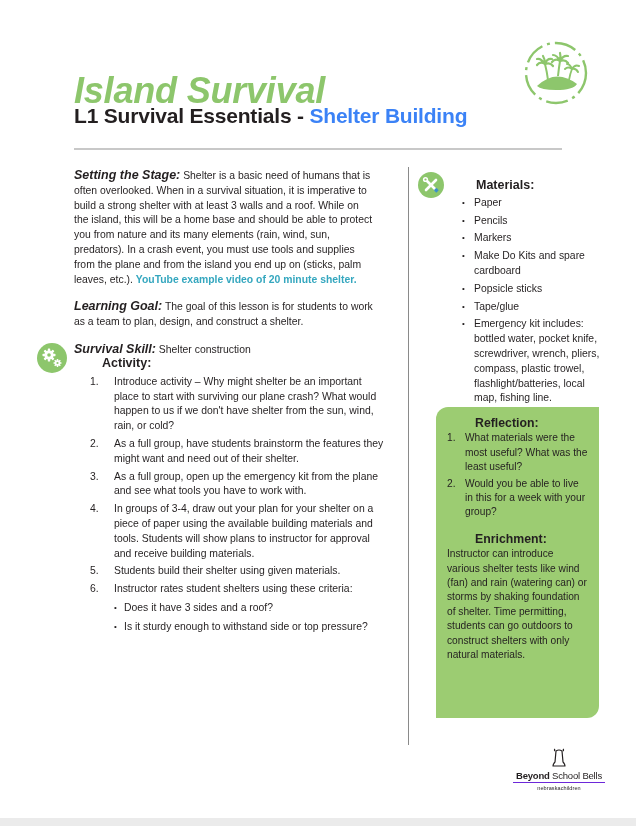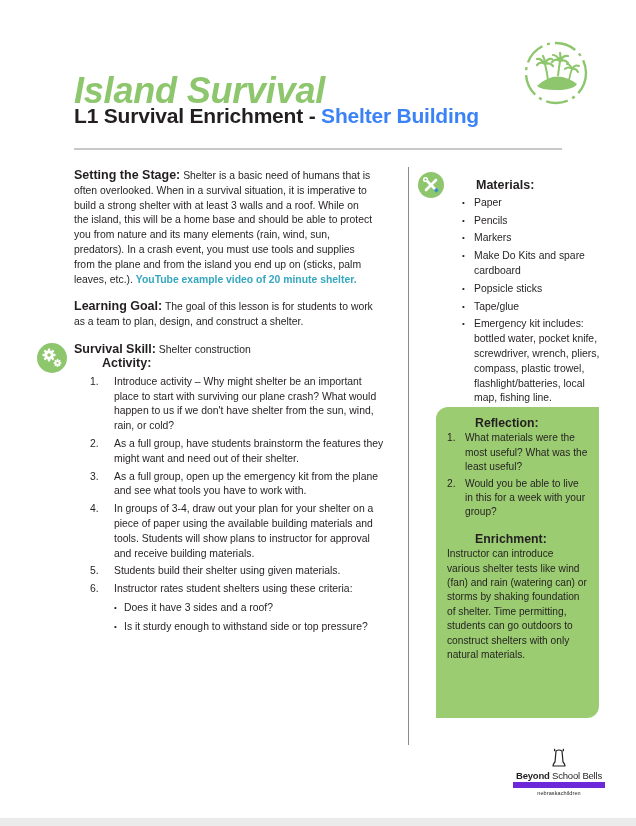--- a/index.html
+++ b/index.html
@@ -12,21 +12,21 @@
     .title-sub { position: absolute; left: 74px; top: 104px; font-size: 21px; font-weight: bold; color: #231f20; letter-spacing: -0.2px; }
     .title-sub .accent { color: #3b82f6; }
     .header-rule { position: absolute; left: 74px; top: 148px; width: 488px; height: 2px; background: #c8c8c8; }
 
     .badge-icon { position: absolute; left: 523px; top: 40px; width: 66px; height: 66px; }
 
     .col-divider { position: absolute; left: 408px; top: 167px; width: 1px; height: 578px; background: #8a8a8a; }
 
     .left-col { position: absolute; left: 74px; top: 168px; width: 300px; font-size: 10.4px; line-height: 14.8px; color: #231f20; }
     .para { margin-bottom: 9px; }
-    .para .label { font-weight: bold; font-size: 12.5px; }
+    .para .label { font-weight: bold; font-size: 12.5px; font-style: italic; }
     .link { color: #35a7bf; font-weight: bold; }
 
     .section-head { font-weight: bold; font-size: 12.5px; padding-left: 28px; }
 
     .activity-icon { position: absolute; left: 37px; top: 343px; width: 30px; height: 30px; }
     .activity-block { position: absolute; left: 74px; top: 346px; width: 310px; font-size: 10.4px; line-height: 14.8px; margin-top: 10px; }
     .activity-block ol { list-style: none; margin-top: 4px; padding-left: 16px; }
     .activity-block ol li { position: relative; padding-left: 24px; margin-bottom: 3px; }
     .activity-block ol li .num { position: absolute; left: 0; top: 0; }
     .activity-block ul { list-style: none; margin-top: 4px; }
@@ -41,31 +41,31 @@
 
     .green-box { position: absolute; left: 436px; top: 407px; width: 163px; height: 311px; background: #9ccc72; border-top-left-radius: 12px; border-bottom-right-radius: 12px; padding: 9px 10px 0 11px; font-size: 10.2px; line-height: 14.4px; color: #231f20; }
     .green-box .section-head { font-size: 12.3px; margin-bottom: 1px; }
     .green-box ol { list-style: none; margin-bottom: 12px; }
     .green-box ol li { position: relative; padding-left: 18px; margin-bottom: 2px; }
     .green-box ol li .num { position: absolute; left: 0; top: 0; }
     .green-box p { margin-bottom: 12px; }
 
     .logo { position: absolute; left: 513px; top: 748px; width: 92px; text-align: center; }
     .logo-bell { display: block; margin: 0 auto; width: 16px; height: 20px; }
-    .logo-name { display: block; font-size: 9.5px; color: #231f20; border-bottom: 6px solid #6d28d9; padding-bottom: 1px; margin-top: 2px; white-space: nowrap; letter-spacing: -0.2px; }
+    .logo-name { display: block; font-size: 9.5px; color: #231f20; border-bottom: 1px solid #6d28d9; padding-bottom: 1px; margin-top: 2px; white-space: nowrap; letter-spacing: -0.2px; }
     .logo-name b { font-weight: bold; }
     .logo-sub { display: block; font-size: 5.5px; color: #231f20; margin-top: 2px; letter-spacing: 0.1px; }
   </style>
 </head>
 <body>
 
 <div class="page">
 
   <div class="title-main">Island Survival</div>
-  <div class="title-sub"><span>L1 Survival Enrichment - </span><span class="accent">Shelter Building</span></div>
+  <div class="title-sub"><span>L1 Survival Essentials - </span><span class="accent">Shelter Building</span></div>
   <div class="header-rule"></div>
 
   <svg class="badge-icon" viewBox="0 0 66 66">
     <circle cx="33" cy="33" r="30" fill="none" stroke="#8dc66c" stroke-width="2.4" stroke-dasharray="22 5 3 5"></circle>
     <path d="M14 46 Q33 28 54 44 Q50 50 33 50 Q18 50 14 46 Z" fill="#8dc66c"></path>
     <path d="M25 40 Q24 32 22 24" stroke="#8dc66c" stroke-width="2" fill="none"></path>
     <path d="M22 24 Q17 21 14 25 M22 24 Q18 18 14 19 M22 24 Q24 18 29 19 M22 24 Q27 22 30 26 M22 24 Q22 19 20 16" stroke="#8dc66c" stroke-width="2.2" fill="none" stroke-linecap="round"></path>
     <path d="M35 36 Q36 27 37 21" stroke="#8dc66c" stroke-width="2" fill="none"></path>
     <path d="M37 21 Q32 18 29 22 M37 21 Q34 15 30 15 M37 21 Q40 15 45 16 M37 21 Q42 19 45 23 M37 21 Q38 16 37 13" stroke="#8dc66c" stroke-width="2.2" fill="none" stroke-linecap="round"></path>
     <path d="M46 40 Q47 34 49 29" stroke="#8dc66c" stroke-width="1.8" fill="none"></path>

